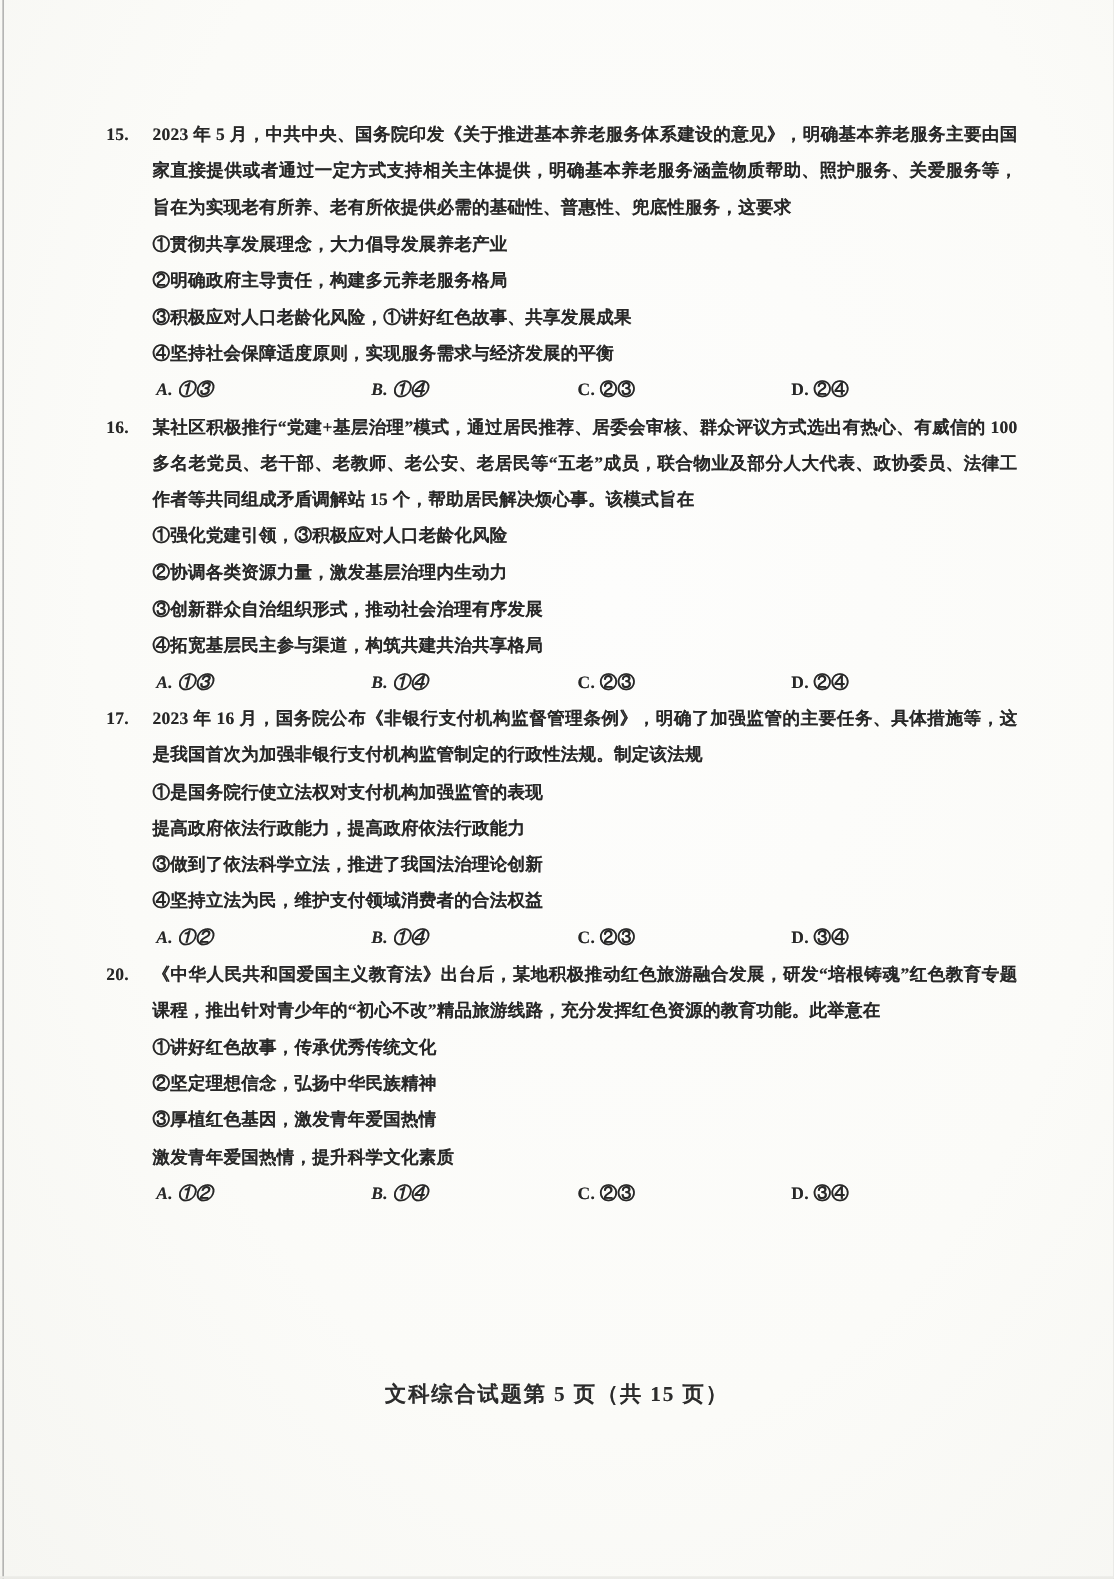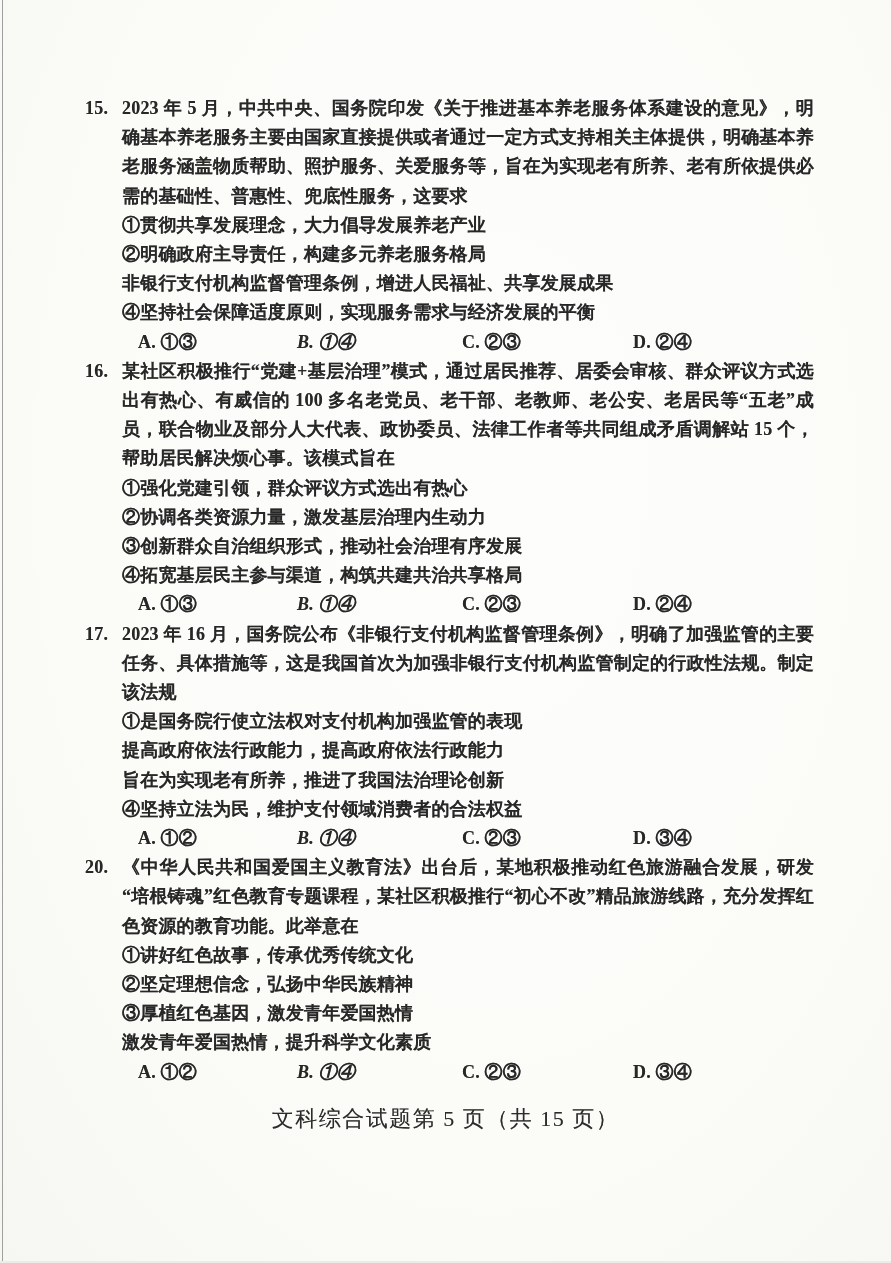--- a/index.html
+++ b/index.html
@@ -20,47 +20,47 @@
     position:absolute; left:2px; top:0; width:1px; height:100%;
     background:#8f8f8f; opacity:.85;
   }
   .edge-bottom {
     position:absolute; left:0; bottom:0; width:100%; height:2px;
     background:#ebebe7;
   }
 
   .content {
     position:absolute; top:94px; left:85px; width:729px;
-    font-size:18px; line-height:29.2px;
+    font-size:14px; line-height:29.2px;
     font-weight:700;
     letter-spacing:.2px;
     text-shadow:0 0 .4px rgba(40,40,40,.55);
   }
 
   .question { position:relative; }
   .stem-wrap { position:relative; }
   .qnum { position:absolute; left:0; top:0; }
   .stem {
     margin-left:37px;
     text-align:justify;
     text-justify:inter-ideograph;
   }
   .item { margin-left:37px; }
 
   .choices { position:relative; margin-left:37px; height:29.2px; }
   .choice { position:absolute; top:0; white-space:nowrap; }
-  .choice.c-a { left:16px; }
+  .choice.c-a { left:3px;font-style:italic; }
   .choice.c-b { left:175px;font-style:italic; }
   .choice.c-c { left:340px; }
   .choice.c-d { left:499px;margin-left:12px; }
 
   .footer {
     position:absolute; top:1104px; left:0; width:100%;
     text-align:center;
-    font-size:22px; font-weight:400;
+    font-size:17px; font-weight:700;
     letter-spacing:1.5px;
     color:#2c2c2c;
     text-shadow:0 0 .4px rgba(40,40,40,.4);
   }
 </style>
 </head>
 <body>
 
 <div class="page">
   <div class="edge-left"></div>
@@ -68,68 +68,68 @@
 
   <main class="content">
 
     <section class="question">
       <div class="stem-wrap">
         <span class="qnum">15.</span>
         <p class="stem">2023 年 5 月，中共中央、国务院印发《关于推进基本养老服务体系建设的意见》，明确基本养老服务主要由国家直接提供或者通过一定方式支持相关主体提供，明确基本养老服务涵盖物质帮助、照护服务、关爱服务等，旨在为实现老有所养、老有所依提供必需的基础性、普惠性、兜底性服务，这要求</p>
       </div>
       <p class="item">①贯彻共享发展理念，大力倡导发展养老产业</p>
       <p class="item">②明确政府主导责任，构建多元养老服务格局</p>
-      <p class="item">非银行支付机构监督管理条例，增进人民福祉、共享发展成果</p>
+      <p class="item">③积极应对人口老龄化风险，①讲好红色故事、共享发展成果</p>
       <p class="item">④坚持社会保障适度原则，实现服务需求与经济发展的平衡</p>
       <div class="choices">
         <span class="choice c-a">A. ①③</span>
         <span class="choice c-b">B. ①④</span>
         <span class="choice c-c">C. ②③</span>
         <span class="choice c-d">D. ②④</span>
       </div>
     </section>
 
     <section class="question">
       <div class="stem-wrap">
         <span class="qnum">16.</span>
         <p class="stem">某社区积极推行“党建+基层治理”模式，通过居民推荐、居委会审核、群众评议方式选出有热心、有威信的 100 多名老党员、老干部、老教师、老公安、老居民等“五老”成员，联合物业及部分人大代表、政协委员、法律工作者等共同组成矛盾调解站 15 个，帮助居民解决烦心事。该模式旨在</p>
       </div>
-      <p class="item">①强化党建引领，群众评议方式选出有热心</p>
+      <p class="item">①强化党建引领，③积极应对人口老龄化风险</p>
       <p class="item">②协调各类资源力量，激发基层治理内生动力</p>
       <p class="item">③创新群众自治组织形式，推动社会治理有序发展</p>
       <p class="item">④拓宽基层民主参与渠道，构筑共建共治共享格局</p>
       <div class="choices">
         <span class="choice c-a">A. ①③</span>
         <span class="choice c-b">B. ①④</span>
         <span class="choice c-c">C. ②③</span>
         <span class="choice c-d">D. ②④</span>
       </div>
     </section>
 
     <section class="question">
       <div class="stem-wrap">
         <span class="qnum">17.</span>
         <p class="stem">2023 年 16 月，国务院公布《非银行支付机构监督管理条例》，明确了加强监管的主要任务、具体措施等，这是我国首次为加强非银行支付机构监管制定的行政性法规。制定该法规</p>
       </div>
       <p class="item">①是国务院行使立法权对支付机构加强监管的表现</p>
       <p class="item">提高政府依法行政能力，提高政府依法行政能力</p>
-      <p class="item">旨在为实现老有所养，推进了我国法治理论创新</p>
+      <p class="item">③做到了依法科学立法，推进了我国法治理论创新</p>
       <p class="item">④坚持立法为民，维护支付领域消费者的合法权益</p>
       <div class="choices">
         <span class="choice c-a">A. ①②</span>
         <span class="choice c-b">B. ①④</span>
         <span class="choice c-c">C. ②③</span>
         <span class="choice c-d">D. ③④</span>
       </div>
     </section>
 
     <section class="question">
       <div class="stem-wrap">
         <span class="qnum">20.</span>
-        <p class="stem">《中华人民共和国爱国主义教育法》出台后，某地积极推动红色旅游融合发展，研发“培根铸魂”红色教育专题课程，某社区积极推行“初心不改”精品旅游线路，充分发挥红色资源的教育功能。此举意在</p>
+        <p class="stem">《中华人民共和国爱国主义教育法》出台后，某地积极推动红色旅游融合发展，研发“培根铸魂”红色教育专题课程，推出针对青少年的“初心不改”精品旅游线路，充分发挥红色资源的教育功能。此举意在</p>
       </div>
       <p class="item">①讲好红色故事，传承优秀传统文化</p>
       <p class="item">②坚定理想信念，弘扬中华民族精神</p>
       <p class="item">③厚植红色基因，激发青年爱国热情</p>
       <p class="item">激发青年爱国热情，提升科学文化素质</p>
       <div class="choices">
         <span class="choice c-a">A. ①②</span>
         <span class="choice c-b">B. ①④</span>
         <span class="choice c-c">C. ②③</span>
         <span class="choice c-d">D. ③④</span>

